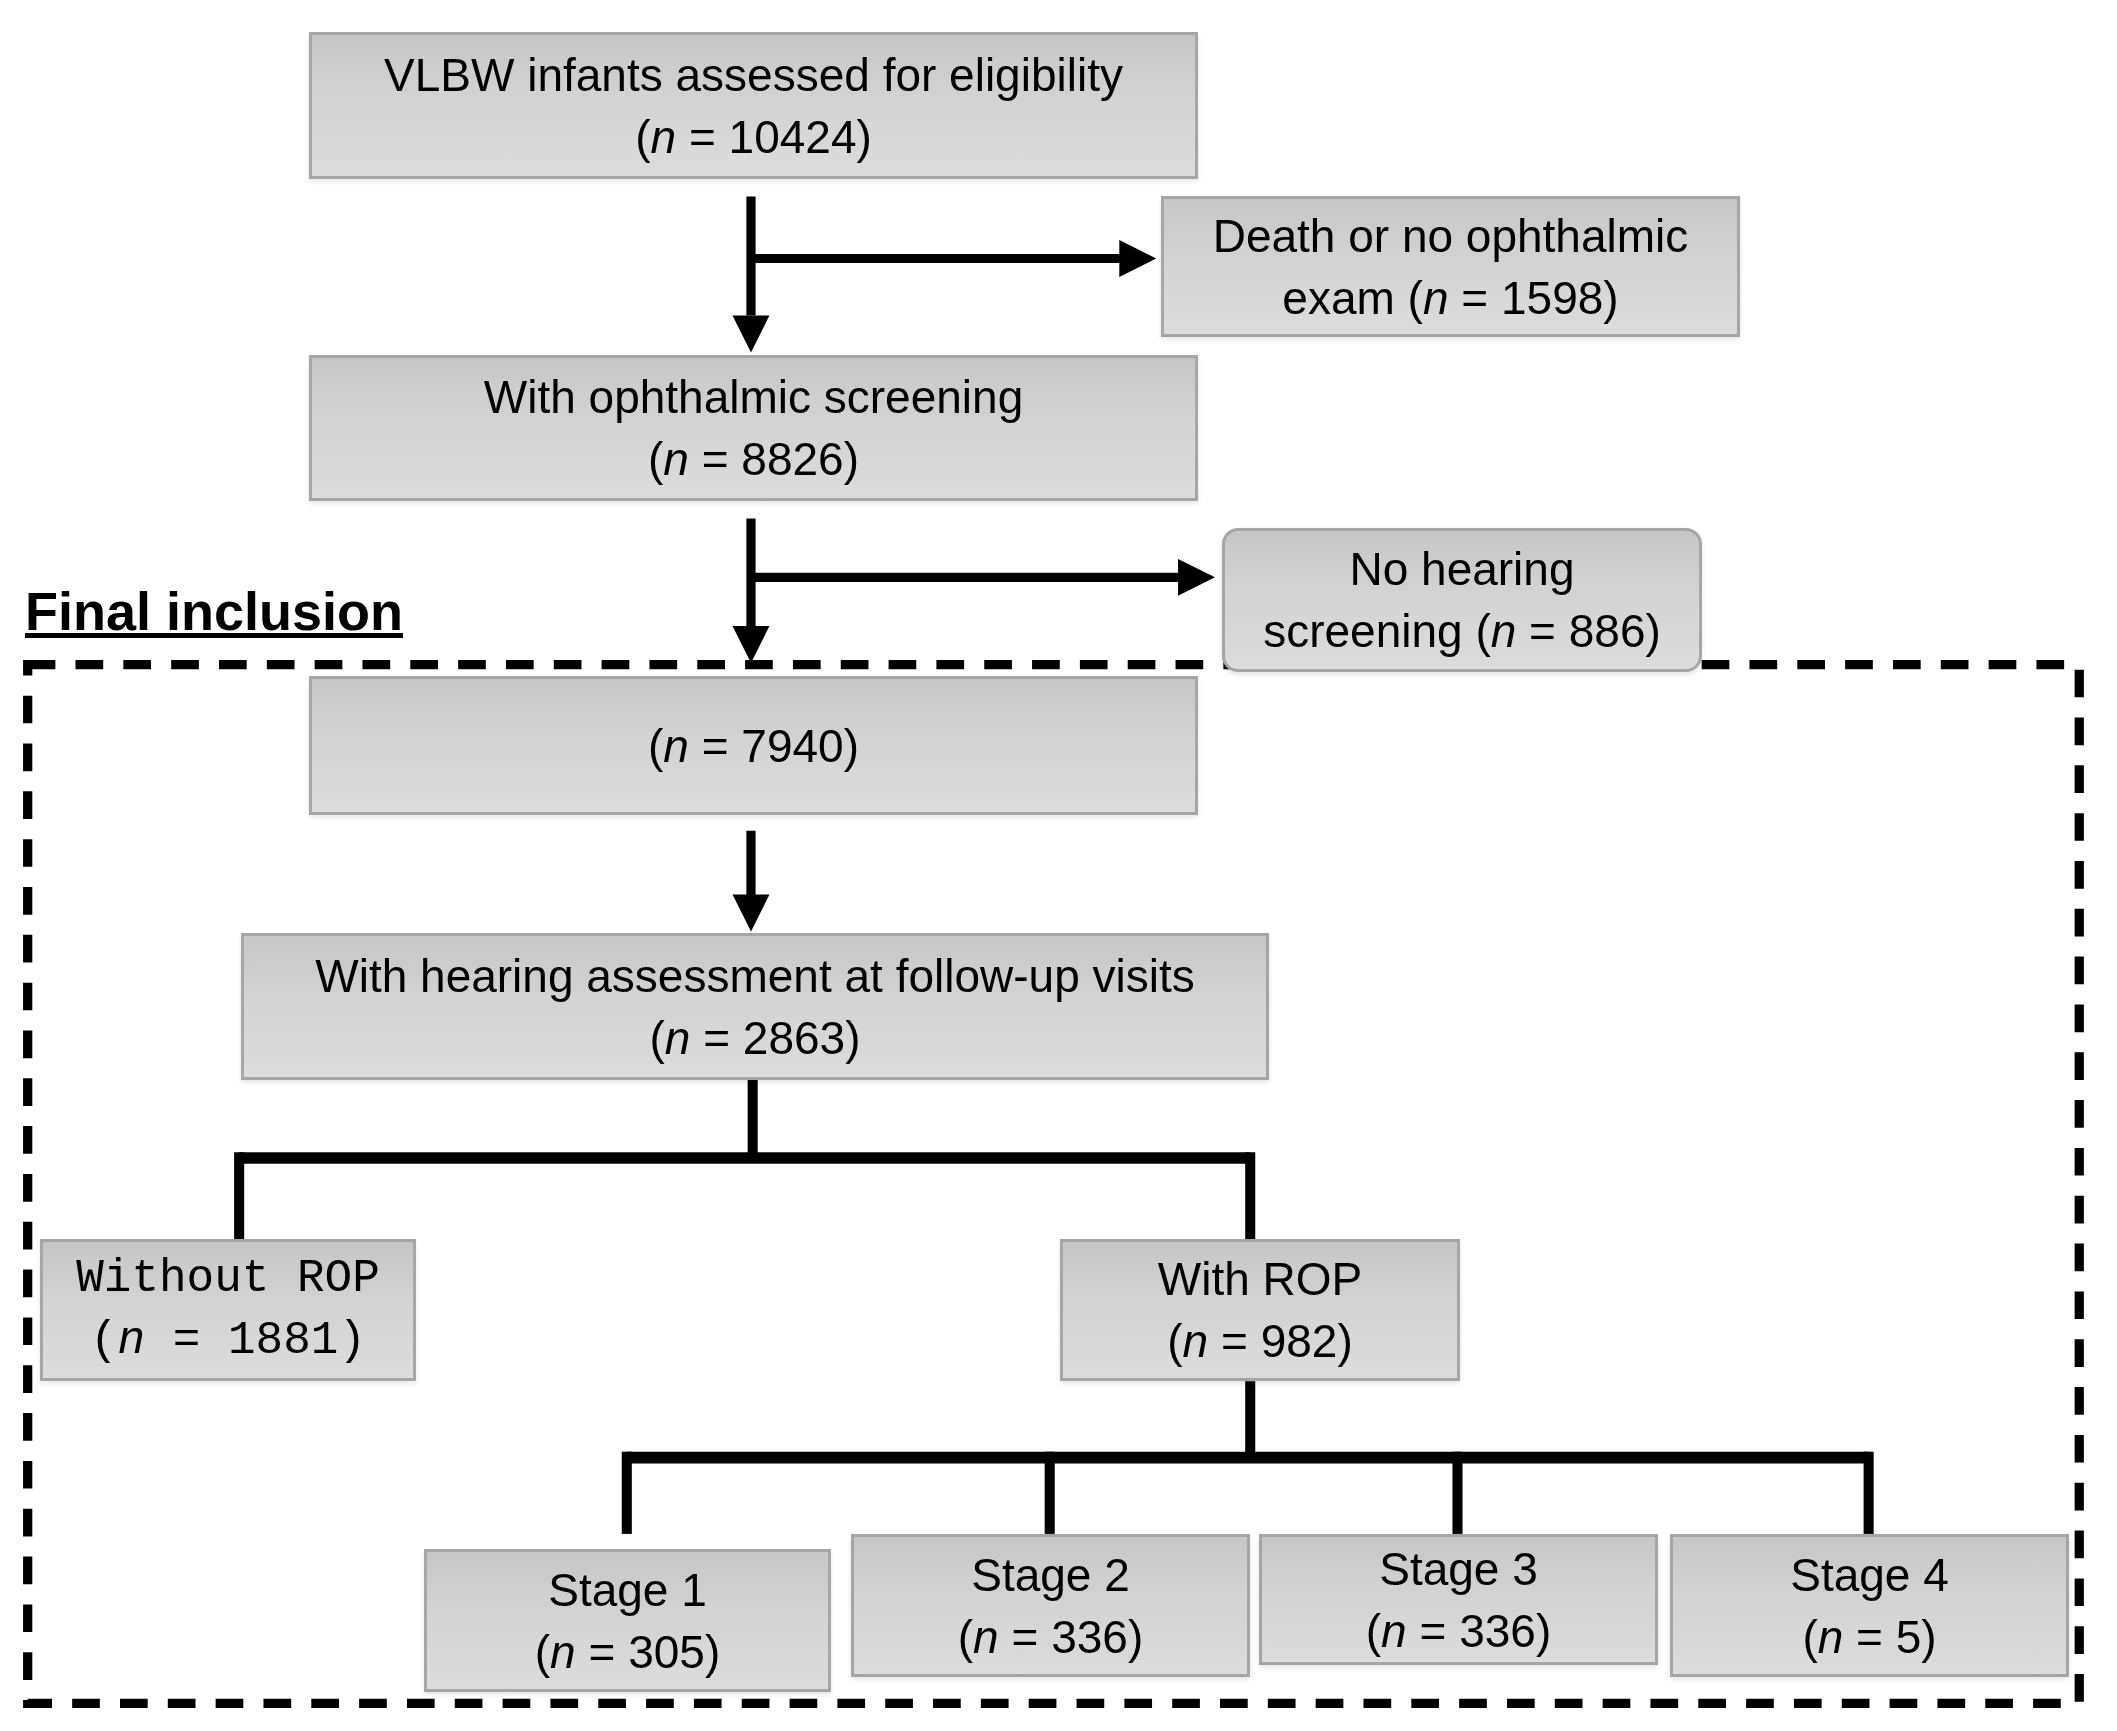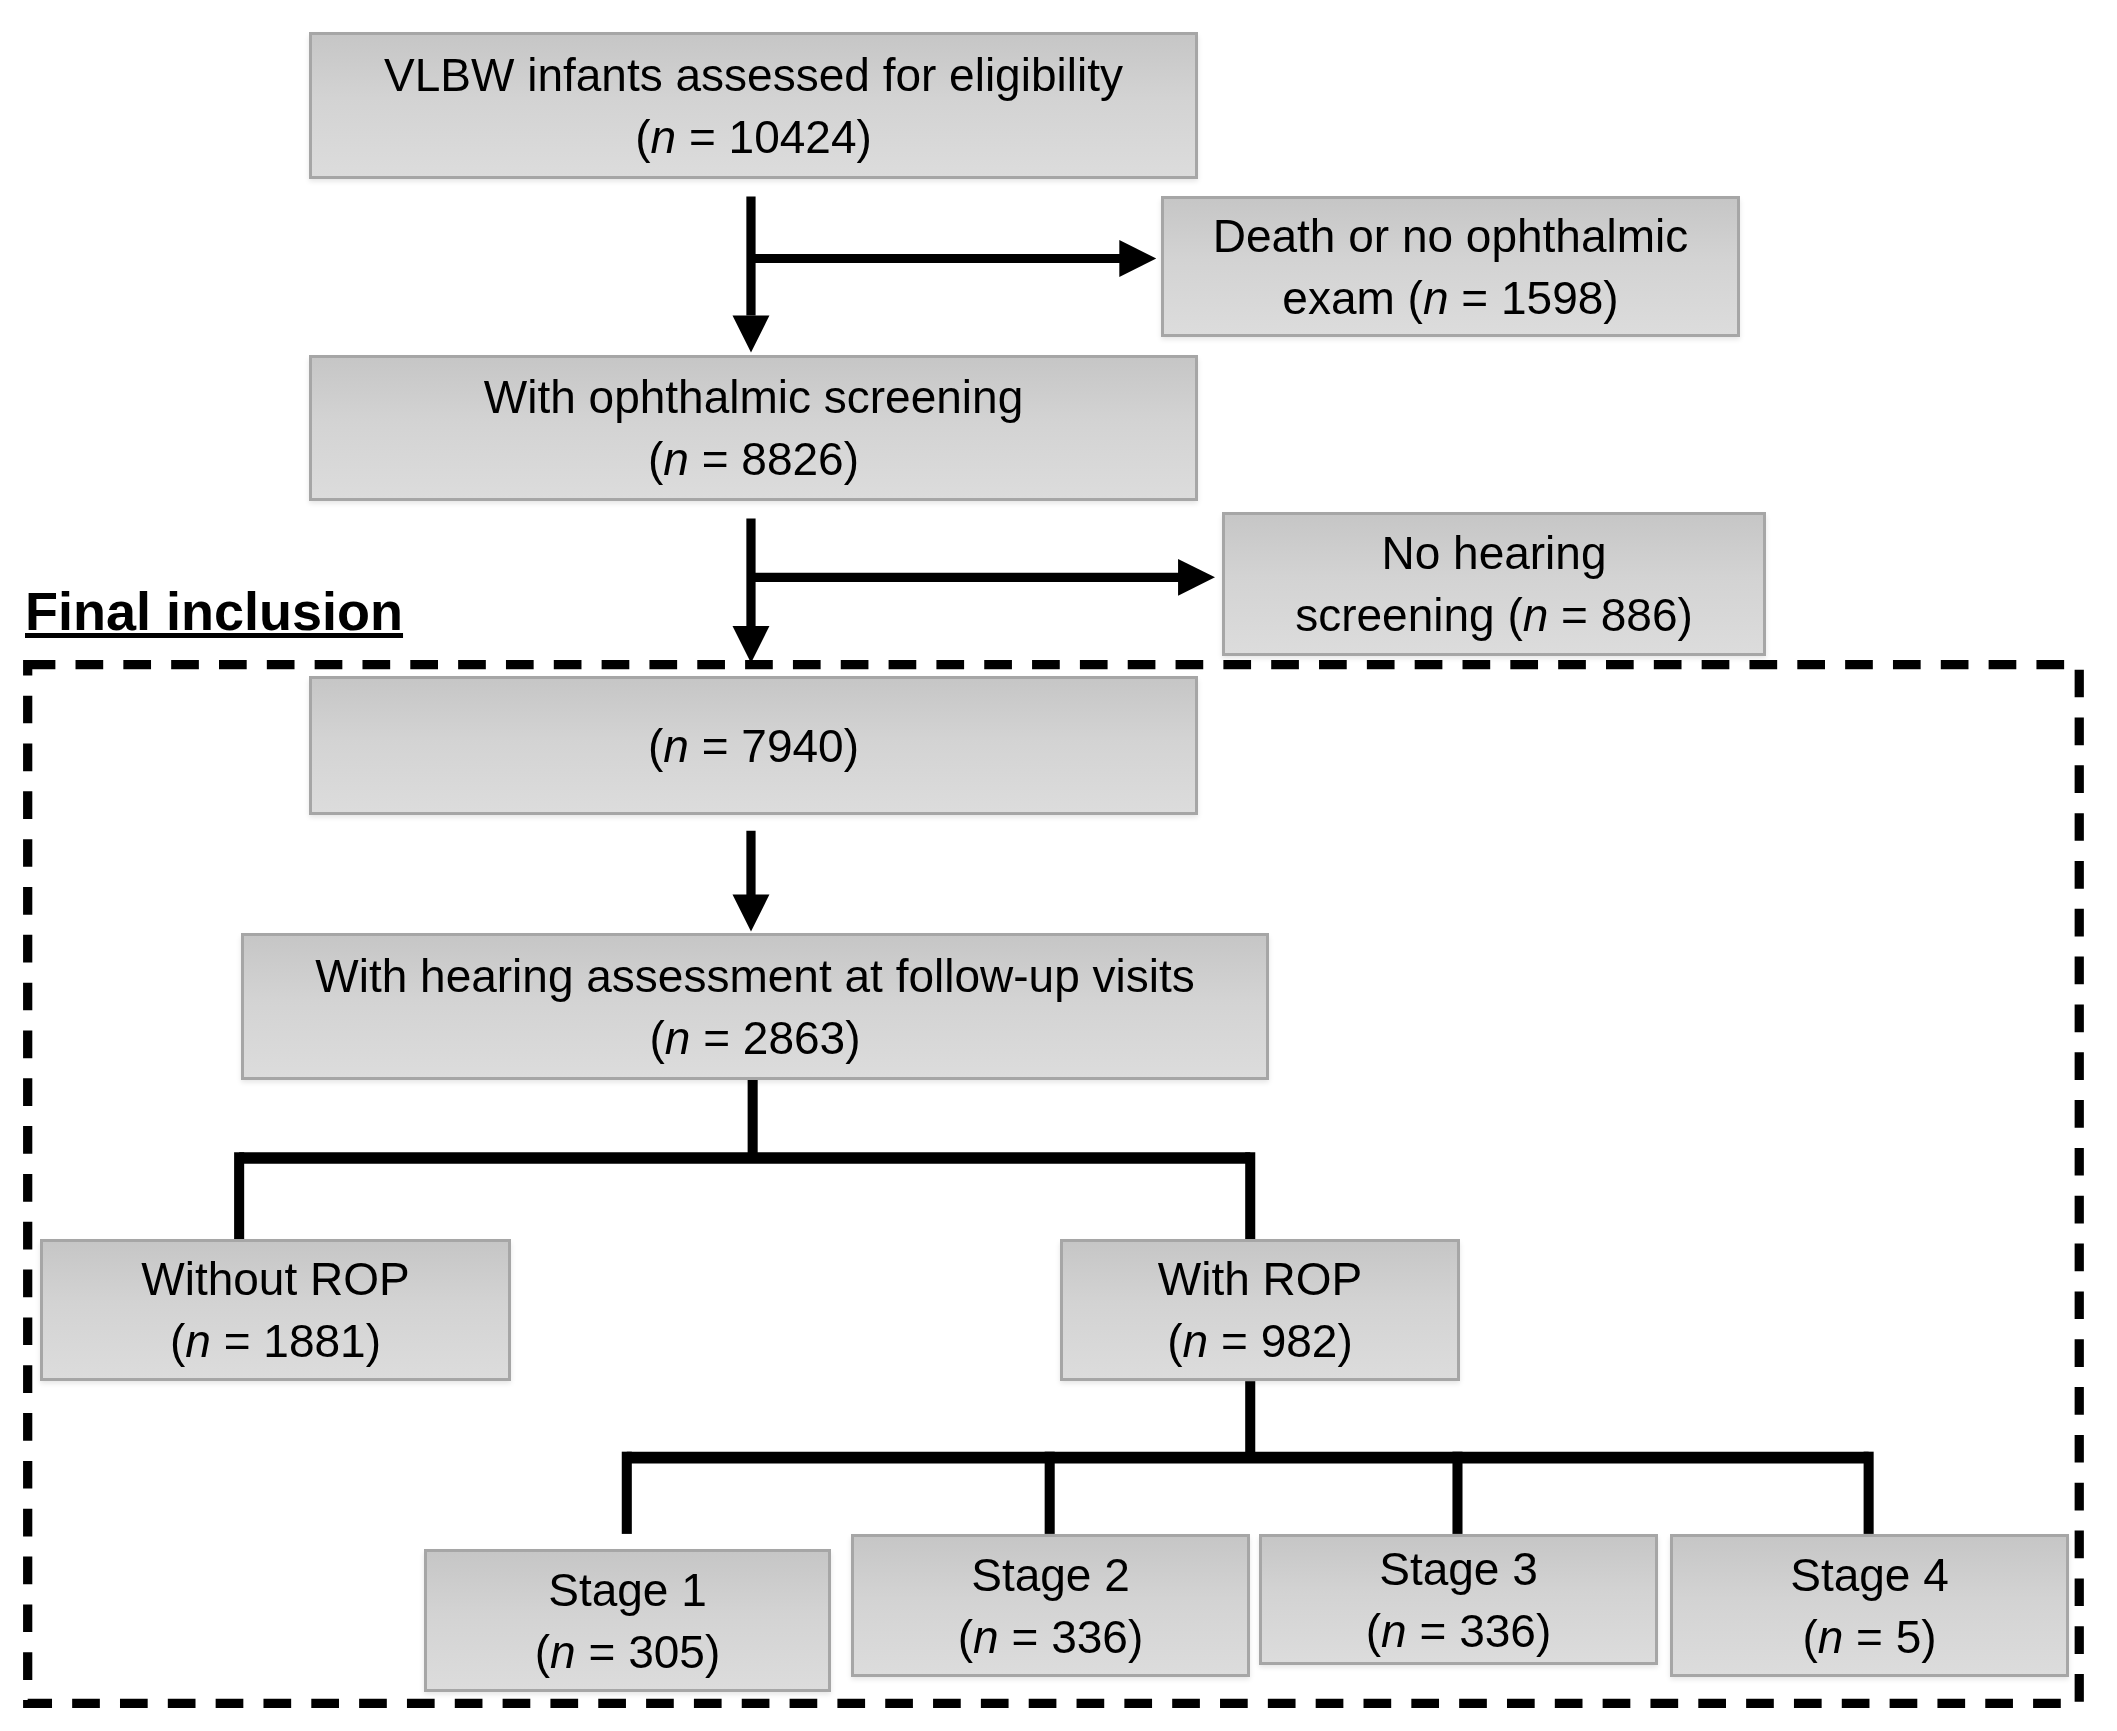--- a/index.html
+++ b/index.html
@@ -34,24 +34,24 @@
   }
   .node i { font-style: italic; }
   .section-label {
     position: absolute;
     font-size: 54px; font-weight: bold; line-height: 59px;
   }
   
   #n-eligibility       { left: 309px;  top: 32px;   width: 889px; height: 147px; }
   #n-death             { left: 1161px; top: 196px;  width: 579px;  height: 141px; }
   #n-ophthalmic        { left: 309px;  top: 355px;  width: 889px; height: 146px; }
-  #n-nohearing         { left: 1222px; top: 512px;  width: 544px;  height: 144px; }
+  #n-nohearing         { left: 1222px; top: 528px;  width: 480px;  height: 144px; border-radius: 16px; }
   #n-hearingscreening  { left: 309px;  top: 676px;  width: 889px; height: 139px; }
   #n-assessment        { left: 241px;  top: 933px; width: 1028px; height: 147px; }
-  #n-withoutrop        { left: 40px;   top: 1239px; width: 471px;  height: 142px; }
+  #n-withoutrop        { left: 40px;   top: 1239px; width: 376px;  height: 142px; font-family: Liberation Mono, monospace; }
   #n-withrop           { left: 1060px; top: 1239px; width: 400px;  height: 142px; }
   #n-stage1            { left: 424px;  top: 1534px; width: 407px;  height: 143px; margin-top: 15px; }
   #n-stage2            { left: 851px; top: 1534px; width: 399px;  height: 143px; }
   #n-stage3            { left: 1259px; top: 1534px; width: 399px;  height: 131px; }
   #n-stage4            { left: 1670px; top: 1534px; width: 399px;  height: 143px; }
   #final-inclusion-label { left: 25px; top: 582px; text-decoration: underline; }
 </style>
 </head>
 <body>
 

